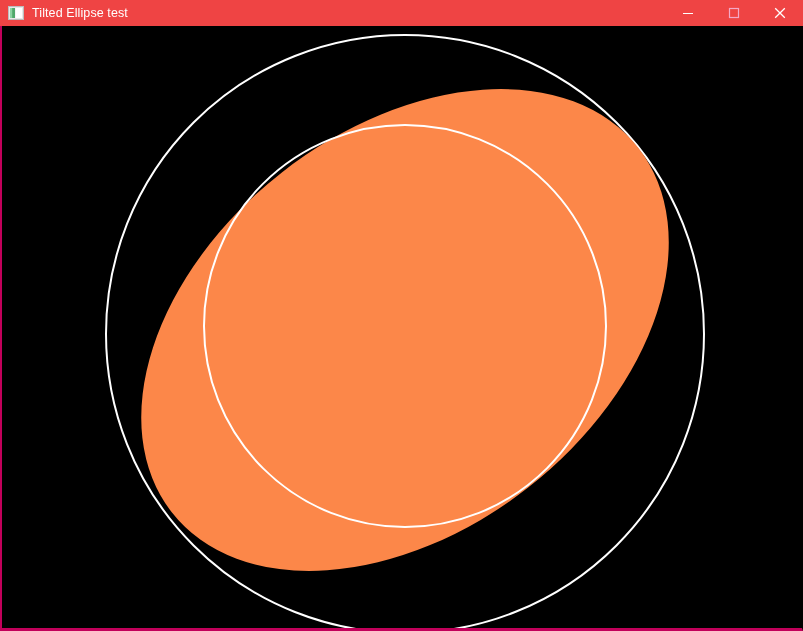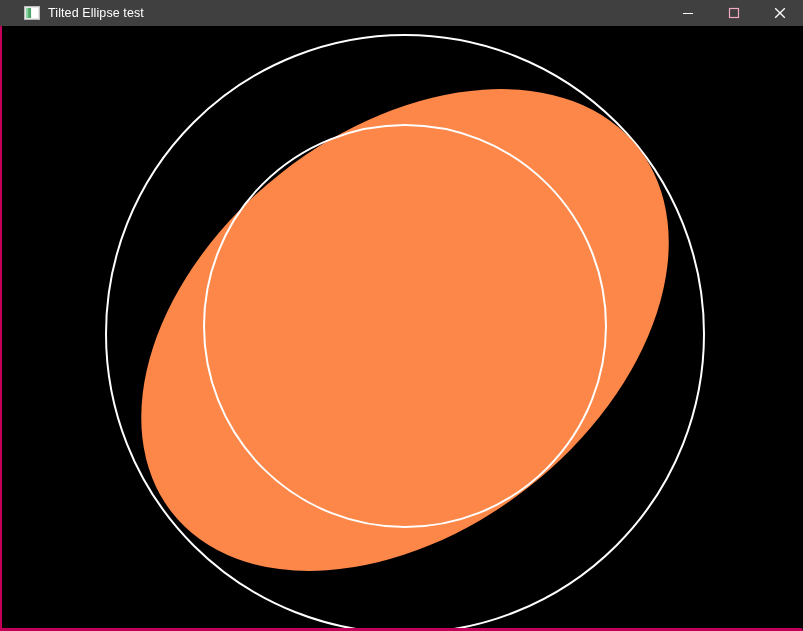--- a/index.html
+++ b/index.html
@@ -121,21 +121,21 @@
     width: 799px;
     height: 628px;
     display: block;
   }
 </style>
 </head>
 <body>
 
 <div id="app-window">
 
-  <div id="title-bar" style="background: #404040; padding-left: 16px;">
+  <div id="title-bar" style="background: #ef4444;">
 
     <span id="app-icon">
       <svg width="16" height="16" viewBox="0 0 16 16" aria-hidden="true">
         <rect x="0.5" y="1.5" width="15" height="13" fill="#E8E8E8" stroke="#BDBDBD" stroke-width="1"></rect>
         <rect x="2" y="3" width="5" height="10" fill="#4FA86A"></rect>
         <rect x="7.5" y="3" width="6.5" height="10" fill="#FFFFFF"></rect>
         <rect x="2" y="3" width="2.2" height="10" fill="#8BD3A1"></rect>
       </svg>
     </span>
 

